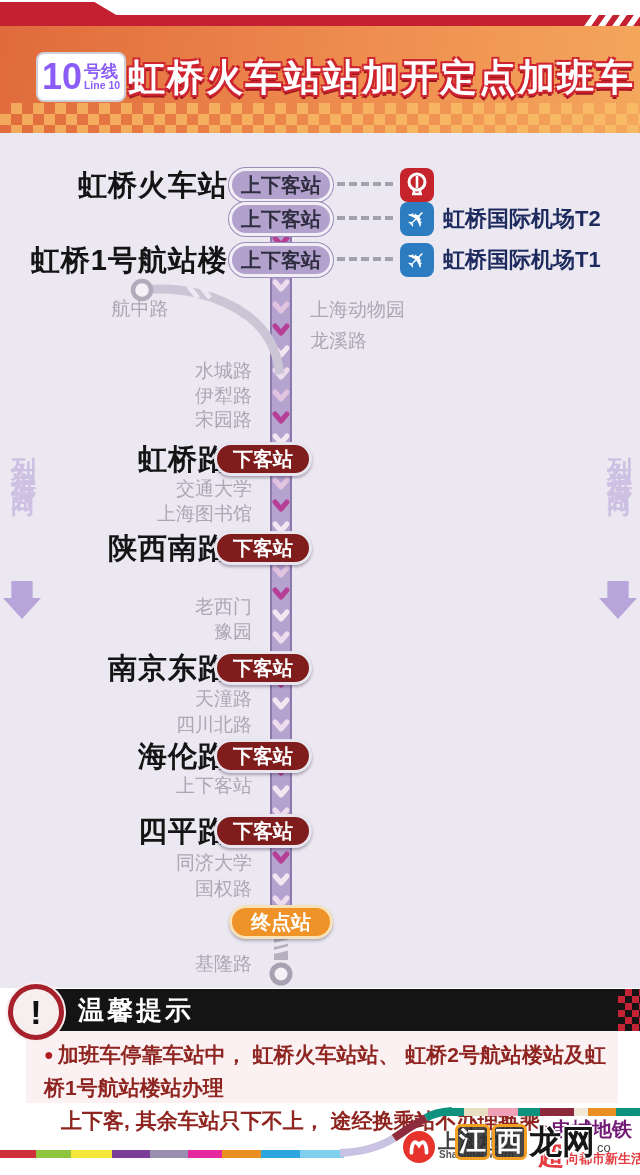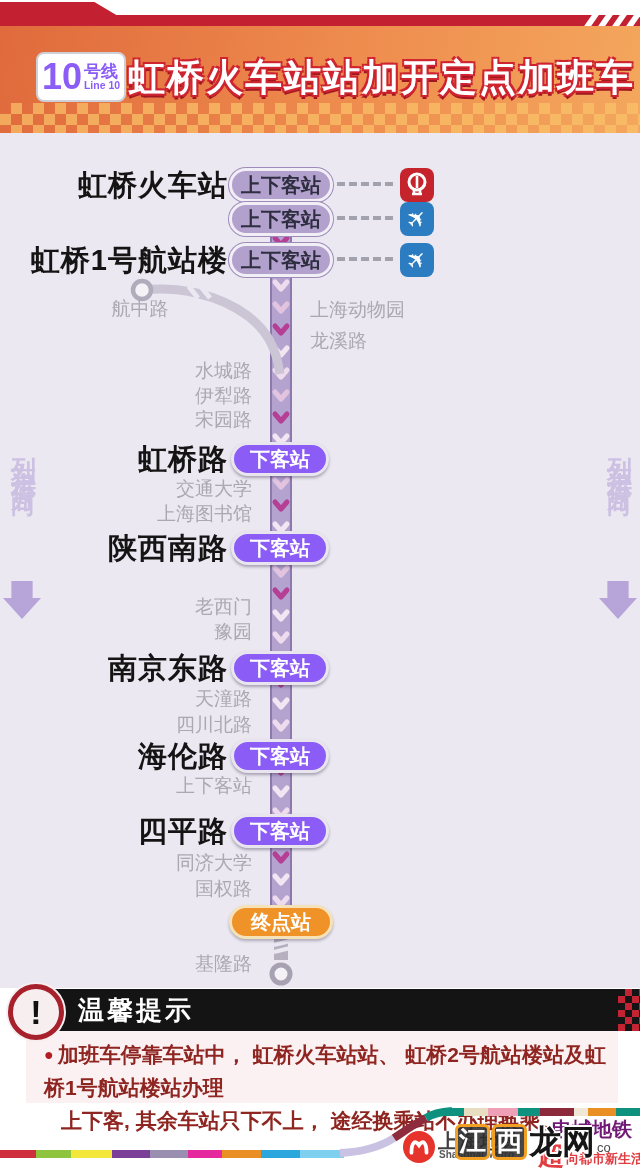--- a/index.html
+++ b/index.html
@@ -31,21 +31,21 @@
   .varrow{position:absolute;top:581px;width:38px;height:38px;background:#b7a4d8;
           clip-path:polygon(22% 0,78% 0,78% 45%,100% 45%,50% 100%,0 45%,22% 45%);}
   
   .mrow{position:absolute;left:0;width:640px;height:36px;}
   .sname{position:absolute;right:412px;top:0;height:36px;line-height:36px;font-size:29px;font-weight:bold;
          color:#141414;white-space:nowrap;letter-spacing:1px;}
   .pill{position:absolute;top:1px;height:28px;line-height:28px;text-align:center;font-size:20px;
         font-weight:bold;border-radius:18px;white-space:nowrap;}
   .pill-both{left:229px;width:98px;background:#b3a1cd;border:3px solid #f2eef6;color:#2e2e40;
         box-shadow:0 0 0 1px #9d8cba;}
-  .pill-down{left:231px;width:92px;background:#8b5cf6;border:3px solid #e9e5ef;color:#fff;
+  .pill-down{left:214px;width:92px;background:#7f1d1d;border:3px solid #e9e5ef;color:#fff;
         box-shadow:0 2px 3px rgba(40,30,60,.35);}
   .pill-term{left:229px;width:98px;background:#ef9227;border:3px solid #f6e2b8;color:#fff;
         box-shadow:0 2px 3px rgba(40,30,60,.3);}
   .dash{position:absolute;left:337px;top:15px;width:56px;height:0;border-top:4px dashed #a2a2ae;}
   .licon{position:absolute;left:400px;top:1px;width:34px;height:34px;border-radius:8px;
          display:flex;align-items:center;justify-content:center;}
   .licon.rail{background:#c5242c;}
   .licon.air{background:#2b7cc0;}
   .licon.air span{color:#fff;font-size:24px;transform:rotate(-45deg);line-height:1;}
   .llabel{position:absolute;left:443px;top:0;height:36px;line-height:36px;font-size:22px;font-weight:bold;
@@ -151,29 +151,31 @@
       </svg>
     </div>
   </div>
 
   <div class="mrow" style="top:201px">
     <div class="pill pill-both">上下客站</div>
     <div class="dash"></div>
     <div class="licon air">
         <span>✈</span>
       </div>
+    <div class="llabel">虹桥国际机场T2</div>
   </div>
 
   <div class="mrow" style="top:242px">
     <div class="sname">虹桥1号航站楼</div>
     <div class="pill pill-both">上下客站</div>
     <div class="dash"></div>
     <div class="licon air">
         <span>✈</span>
       </div>
+    <div class="llabel">虹桥国际机场T1</div>
   </div>
 
   <div class="mrow" style="top:441px">
     <div class="sname">虹桥路</div>
     <div class="pill pill-down">下客站</div>
   </div>
   <div class="mrow" style="top:530px">
     <div class="sname">陕西南路</div>
     <div class="pill pill-down">下客站</div>
   </div>

